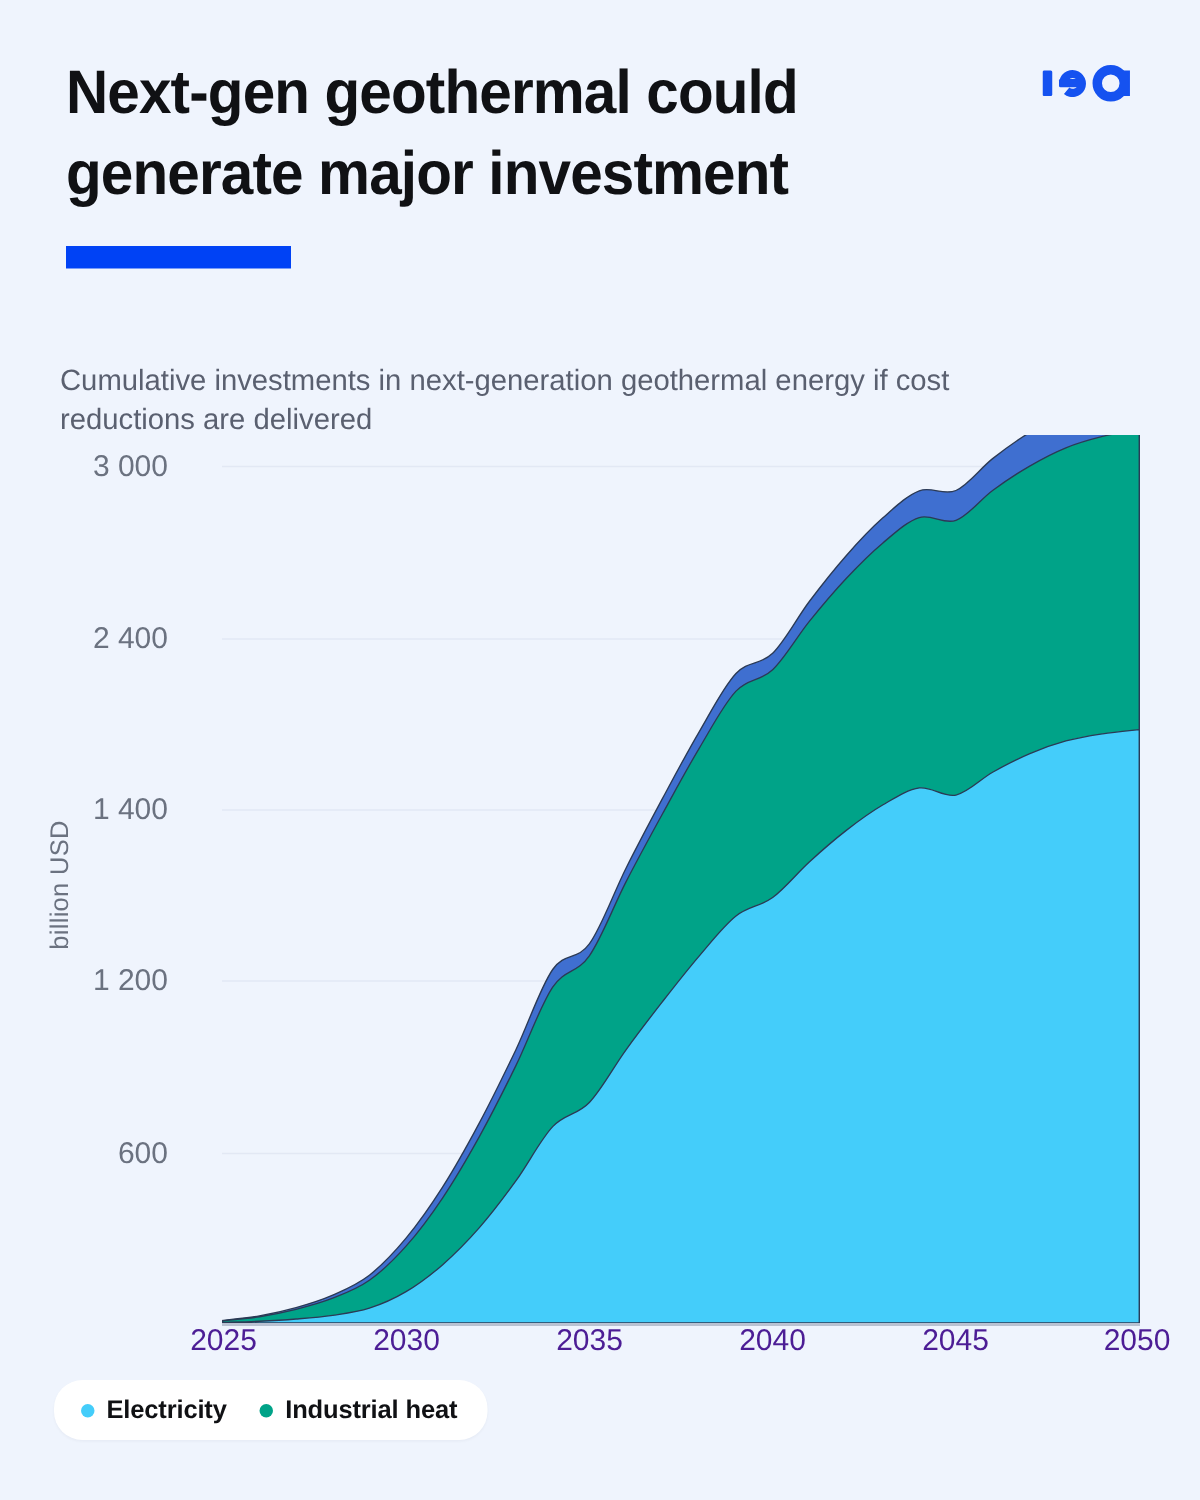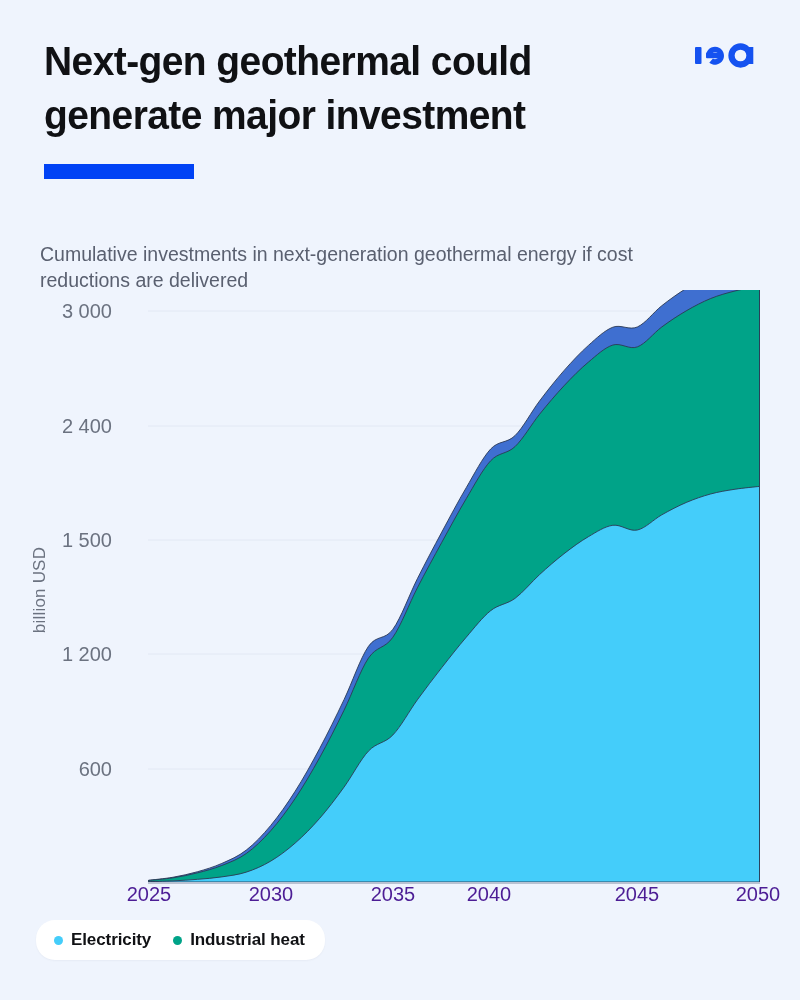--- a/index.html
+++ b/index.html
@@ -98,21 +98,21 @@
 </div>
 
 <div id="subtitle">Cumulative investments in next-generation geothermal energy if cost reductions are delivered</div>
 
 <div id="chart">
 
   <div id="ylabel">billion USD</div>
 
   <div class="ytick" style="left:0;top:11px;">3 000</div>
   <div class="ytick" style="left:0;top:126px;">2 400</div>
-  <div class="ytick" style="left:0;top:240px;">1 500</div>
+  <div class="ytick" style="left:0;top:240px;">1 400</div>
   <div class="ytick" style="left:0;top:354px;">1 200</div>
   <div class="ytick" style="left:0;top:469px;">600</div>
 
   <div id="plot">
     <svg width="612" height="593" viewBox="0 0 612 593" preserveAspectRatio="none">
 
       <g stroke="#e2e8f4" stroke-width="1">
         <line x1="0" y1="21" x2="612" y2="21"></line>
         <line x1="0" y1="136" x2="612" y2="136"></line>
         <line x1="0" y1="250" x2="612" y2="250"></line>
@@ -134,21 +134,21 @@
         <line x1="489" y1="592" x2="489" y2="600"></line>
         <line x1="611" y1="592" x2="611" y2="600"></line>
       </g>
     </svg>
   </div>
   <div id="axisline"></div>
 
   <div class="xtick" style="left:104px;">2025</div>
   <div class="xtick" style="left:226px;">2030</div>
   <div class="xtick" style="left:348px;">2035</div>
-  <div class="xtick" style="left:444px;">2040</div>
+  <div class="xtick" style="left:470px;">2040</div>
   <div class="xtick" style="left:592px;">2045</div>
   <div class="xtick" style="left:713px;">2050</div>
 </div>
 
 <div id="legend">
   <div class="legend-item">
     <span class="legend-dot" style="background: rgb(68, 205, 250);"></span>
     <span class="legend-label">Electricity</span>
   </div>
   <div class="legend-item">

